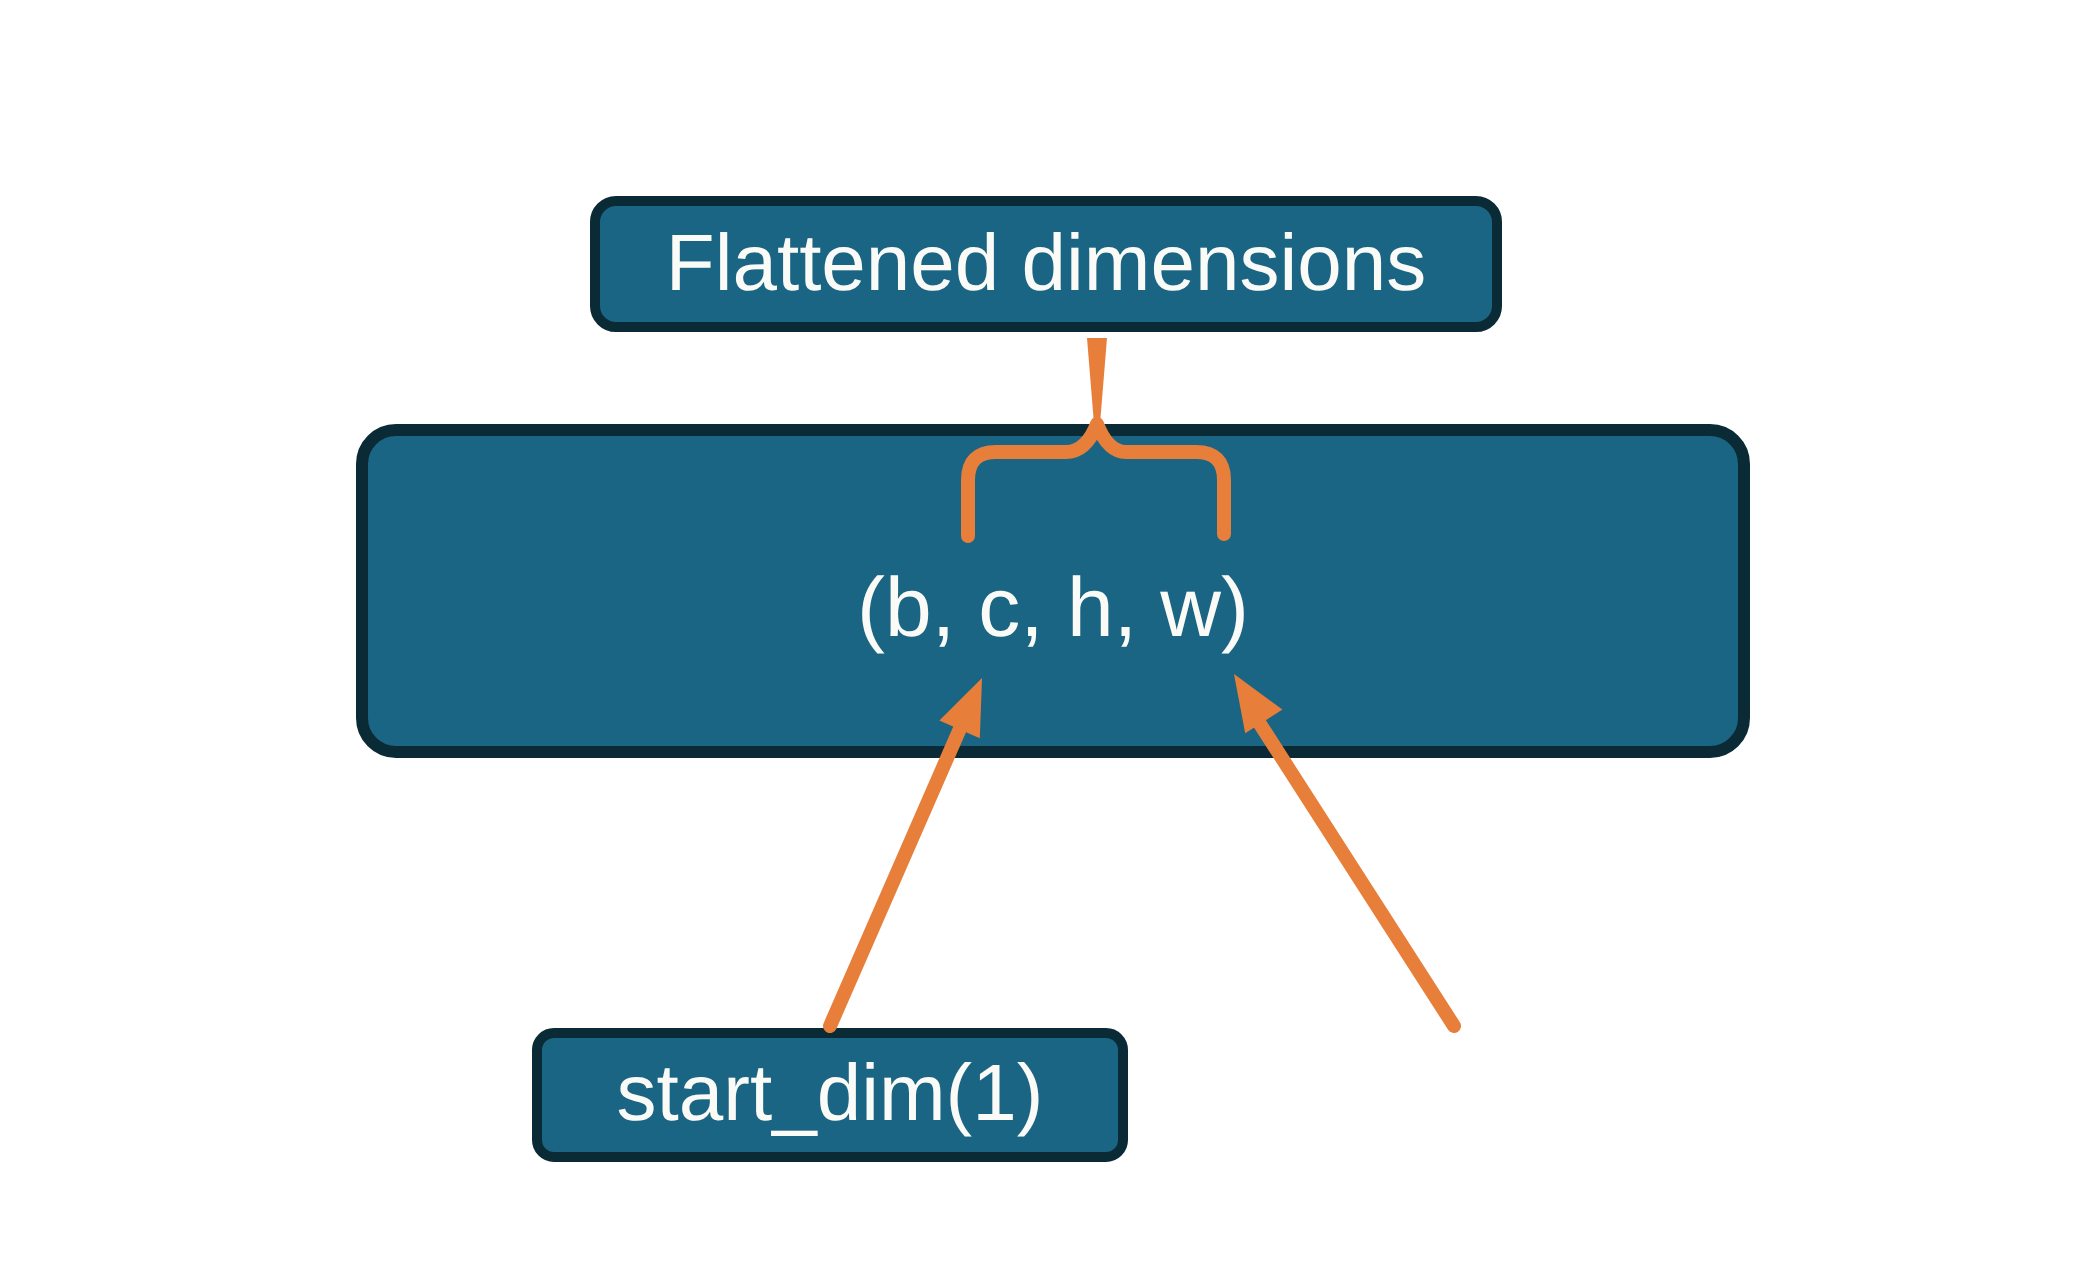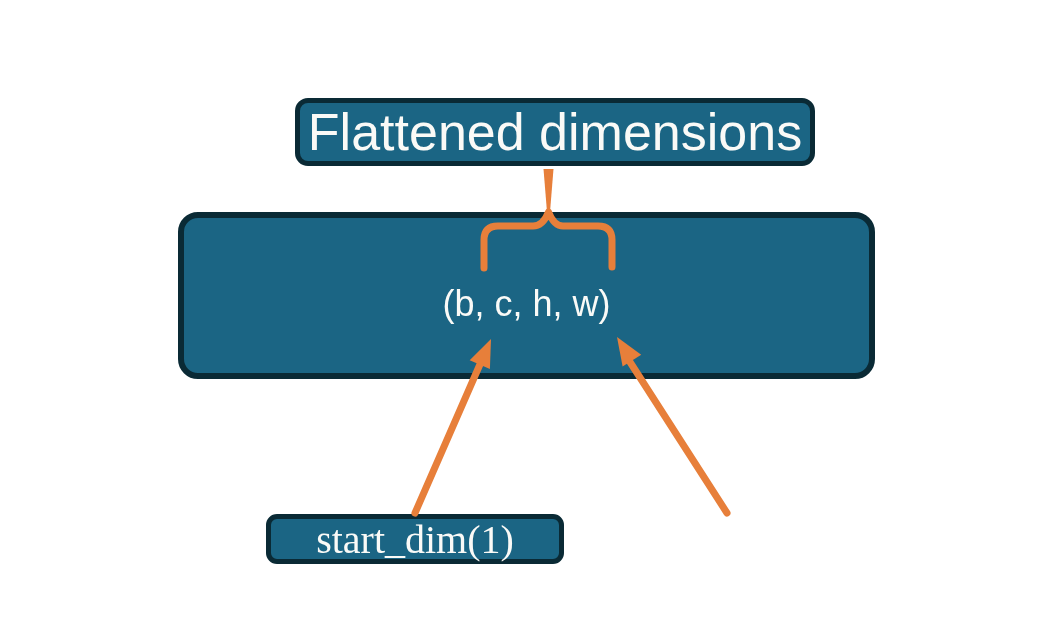--- a/index.html
+++ b/index.html
@@ -25,38 +25,37 @@
     position: absolute;
     background: var(--box-fill);
     border: 5px solid var(--box-border);
     display: flex;
     align-items: center;
     justify-content: center;
     color: var(--text);
   }
   .node-top {
     left: 295px; top: 98px;
-    width: 520px; height: 68px;
+    width: 456px; height: 68px;
     border-radius: 13px;
-    font-size: 52px;
+    font-size: 40px;
   }
   .node-mid {
     left: 178px; top: 212px;
     width: 697px; height: 167px;
     border-radius: 20px;
     border-width: 6px;
-    font-size: 36px;
+    font-size: 42px;
     padding-top: 17px;
   }
   .node-bottom {
     top: 514px;
-    height: 50px;
+    height: 67px;
     border-radius: 11px;
     font-size: 40px;
-    font-family: Liberation Serif, serif;
   }
   .node-bottom-left { left: 266px; width: 298px; }
   .node-bottom-right { left: 582px; width: 295px; }
   .connector-layer {
     position: absolute;
     left: 0; top: 0;
     width: 1038px; height: 632px;
     pointer-events: none;
   }
   .connector-stroke {

